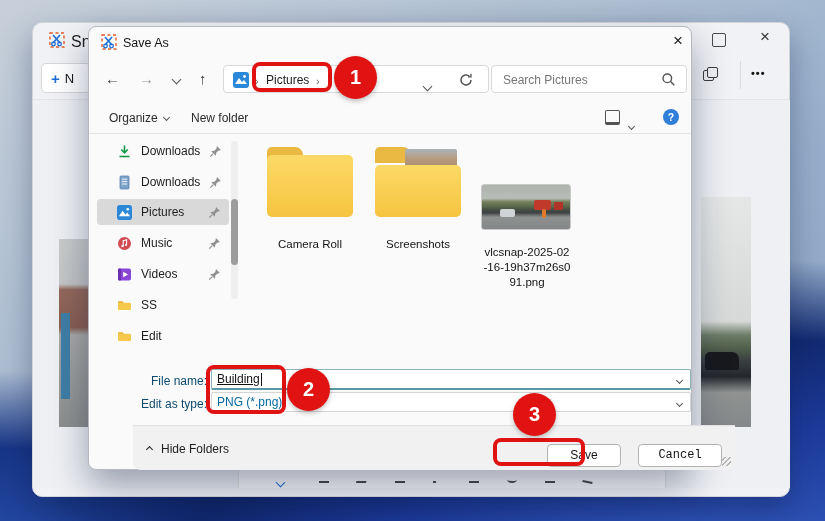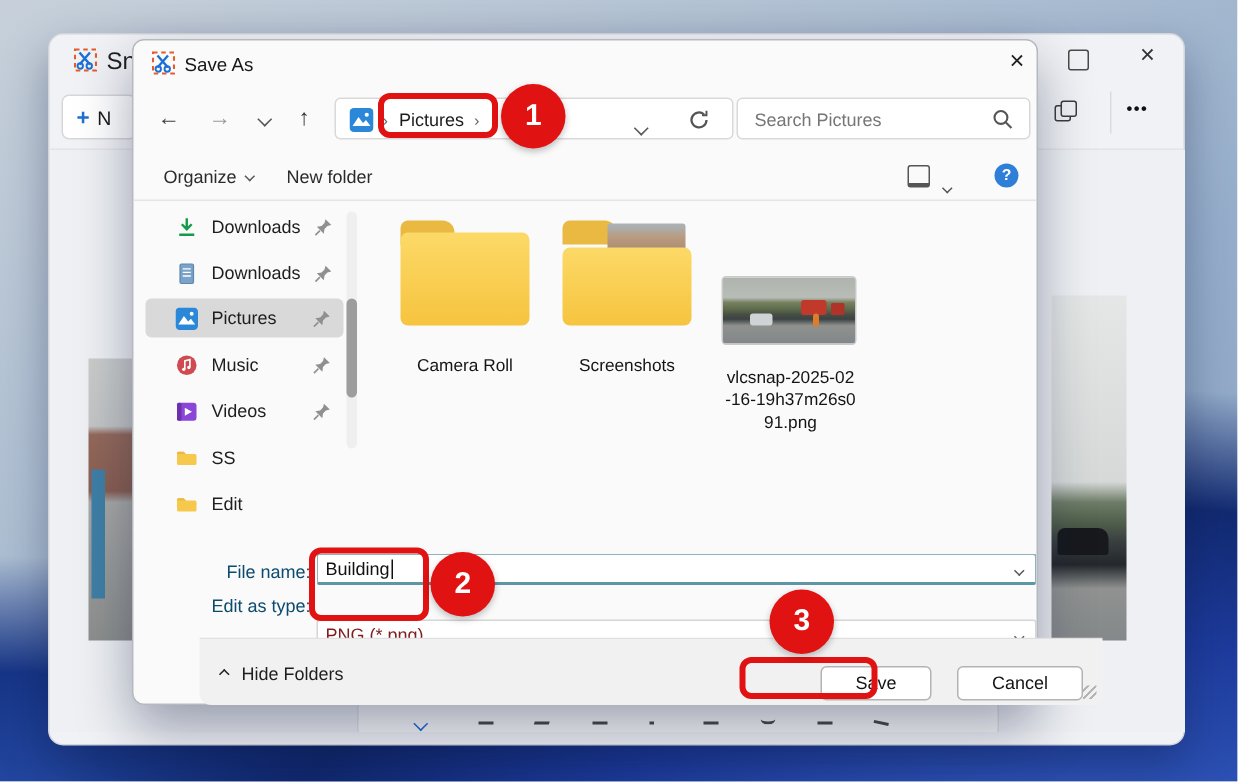--- a/index.html
+++ b/index.html
@@ -96,34 +96,34 @@
   .thumb { position:absolute; left:392px; top:157px; width:90px; height:46px; border-radius:3px; border:1px solid #c9c9c9;
     background:linear-gradient(180deg,#aeb3ae 0%,#b9bdb8 30%,#76815e 38%,#5d6b4c 48%,#474f45 56%,#3c4142 63%,#8e918e 73%,#83878a 100%); overflow:hidden; }
   .thumb .bus { position:absolute; left:52px; top:15px; width:17px; height:10px; background:#c0392b; border-radius:2px; }
   .thumb .bus2 { position:absolute; left:72px; top:17px; width:9px; height:8px; background:#b03228; border-radius:1px; }
   .thumb .carw { position:absolute; left:18px; top:24px; width:15px; height:8px; background:#cfd3d6; border-radius:2px; }
   .thumb .person { position:absolute; left:60px; top:24px; width:4px; height:9px; background:#e07b2a; border-radius:2px; }
   
   .fldlabel { position:absolute; width:88px; text-align:right; font-size:12px; color:#0c4a6e; }
   .fn-input { position:absolute; left:122px; top:342px; width:480px; height:21px; background:#fff;
     border:1px solid #8db3bc; border-bottom:2px solid #5d97a5; border-radius:2px; font-size:12px; color:#111;
-    display:flex; align-items:center; padding-left:5px; }
+    display:flex; align-items:center; padding-left:5px;text-decoration:underline; }
   .caret { display:inline-block; width:1px; height:13px; background:#111; margin-left:1px; }
   .st-combo { position:absolute; left:122px; top:365px; width:480px; height:20px; background:#fff;
-    border:1px solid #d5d5d5; border-radius:2px; font-size:12px; color:#7f1d1d;
-    display:flex; align-items:center; padding-left:5px;margin-top:21px; }
+    border:1px solid #d5d5d5; border-radius:2px; font-size:12px; color:#0369a1;
+    display:flex; align-items:center; padding-left:5px; }
   .fld-chev { position:absolute; right:8px; }
   
   .footer { position:absolute; left:0; top:398px; width:602px; height:45px; background:#f1f1f1;
     border-top:1px solid #e0e0e0; border-radius:0 0 8px 8px;margin-left:44px; }
   .hidefolders { position:absolute; left:14px; top:16px; font-size:12px; color:#1e1e1e; display:flex; align-items:center; gap:9px; }
   .btn { position:absolute; top:18px; height:23px; background:#fff; border:1px solid #b3b3b3; border-radius:4px;
     font-size:12px; color:#141414; text-align:center; line-height:21px; }
   .btn.save { left:414px; width:74px; }
-  .btn.cancel { left:505px; width:84px; }
+  .btn.cancel { left:505px; width:84px;font-family:Liberation Mono, monospace; }
   .grip { position:absolute; right:4px; bottom:4px; width:9px; height:9px;
     background:repeating-linear-gradient(135deg, transparent 0 2px, #b5b5b5 2px 3.5px); }
   
   .ann-box { position:absolute; border:4px solid #e01212; border-radius:8px; z-index:50; }
   .ann-circle { position:absolute; width:43px; height:43px; border-radius:50%; background:#e01212; z-index:51;
     color:#fff; font-size:20px; font-weight:bold; text-align:center; line-height:43px;
     box-shadow:0 2px 5px rgba(0,0,0,.25); }
 </style>
 </head>
 <body>

